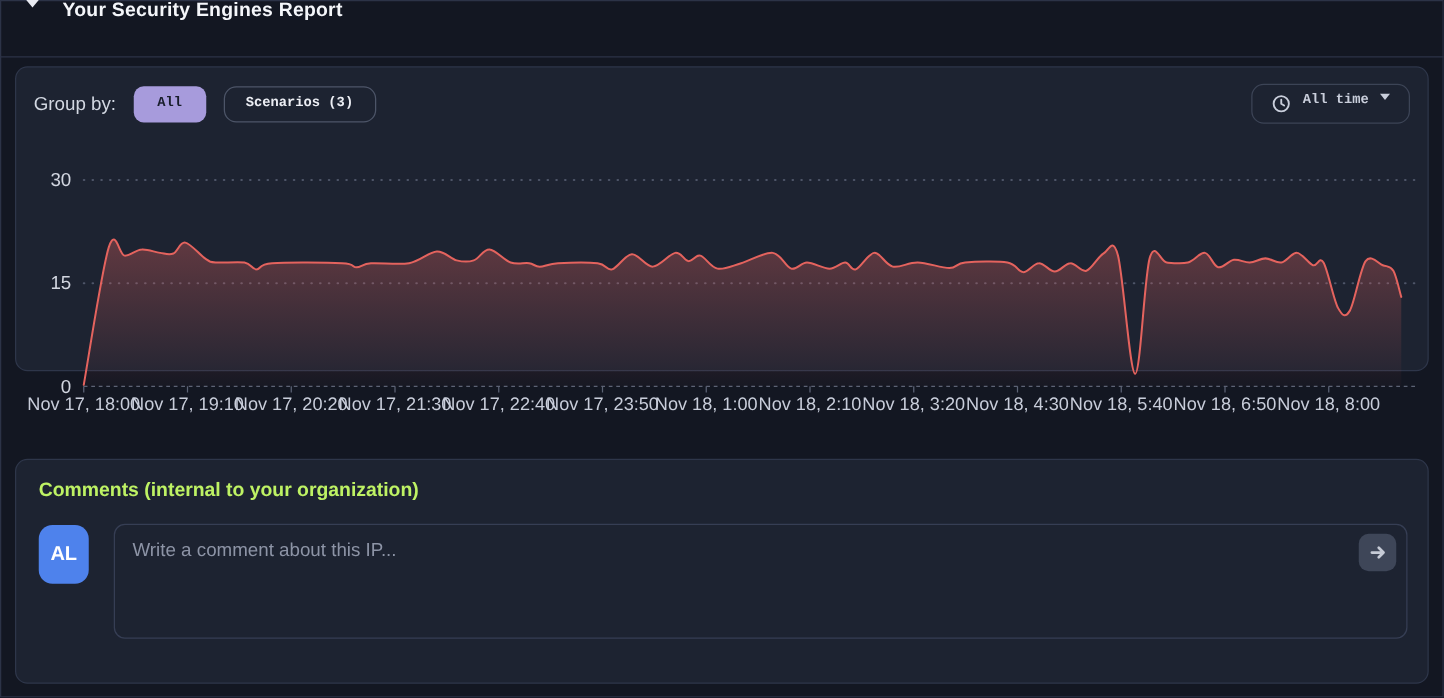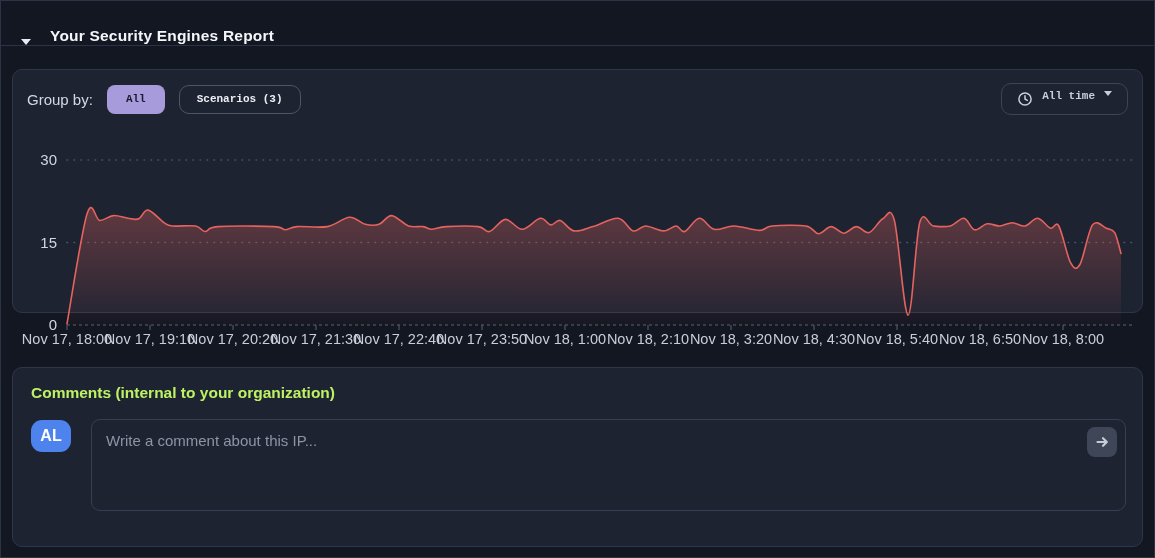--- a/index.html
+++ b/index.html
@@ -5,49 +5,49 @@
   html,body{margin:0;padding:0}
   body{
     width:1155px;height:558px;position:relative;overflow:hidden;
     background:#131722;color:#f2f4f8;
     font-family:"Liberation Sans",sans-serif;
   }
   .frame{position:absolute;inset:0;border:1px solid #2c3347;pointer-events:none;box-sizing:border-box}
 
   
   .hdr{position:absolute;top:0;left:0;right:0;height:46px;border-bottom:1px solid #2c3347;
-       display:flex;align-items:flex-end;padding:0 21px;box-sizing:border-box}
+       display:flex;align-items:flex-start;padding:0 21px;box-sizing:border-box}
   .hdr-caret{width:0;height:0;border-left:5px solid transparent;border-right:5px solid transparent;
        border-top:6px solid #e9ebf2;cursor:pointer}
   .hdr-title{margin-left:19px;font-size:15.5px;font-weight:700;letter-spacing:.2px;color:#f4f6fa}
 
   
   .panel{position:absolute;left:12px;width:1131px;background:#1d2331;border:1px solid #2e364a;
        border-radius:10px;box-sizing:border-box}
-  #chart-panel{top:69px;height:244px}
+  #chart-panel{top:53px;height:244px}
   #comments-panel{top:367px;height:180px}
 
   
   .toolbar{display:flex;align-items:center;gap:14px;padding:13px 14px 0 14px}
   .groupby-lbl{font-size:15px;color:#d3d8e2}
   .btn{font-family:Liberation Mono, monospace;font-size:11px;font-weight:700;cursor:pointer;line-height:1}
   .btn-active{background:#a79bdc;color:#181d2b;border:none;border-radius:8px;padding:9px 19px}
   .btn-outline{background:transparent;color:#eceef4;border:1px solid #4d5568;border-radius:10px;padding:8px 17px}
   .time-btn{margin-left:auto;display:flex;align-items:flex-start;gap:9px;background:transparent;color:#c9cedb;
        border:1px solid #3c4456;border-radius:10px;padding:7px 15px}
   .time-caret{width:0;height:0;border-left:4.5px solid transparent;border-right:4.5px solid transparent;
        border-top:5.5px solid #c9cedb}
 
   
   #chart-wrap{position:absolute;left:0;top:62px;width:1129px;height:232px}
   #chart-svg text{font-family:"Liberation Sans",sans-serif}
 
   
   .c-title{position:absolute;left:18px;top:16px;font-size:15.5px;font-weight:700;color:#bef264}
-  .avatar{position:absolute;left:18px;top:52px;width:40px;height:32px;border-radius:11px;background:#4e82ec;
+  .avatar{position:absolute;left:18px;top:52px;width:40px;height:47px;border-radius:11px;background:#4e82ec;
        display:flex;align-items:center;justify-content:center;font-weight:700;font-size:16px;color:#ffffff}
   .comment-input{position:absolute;left:78px;top:51px;width:1035px;height:92px;box-sizing:border-box;
        background:transparent;border:1px solid #363e54;border-radius:9px;padding:12px 52px 12px 14px;
        color:#e8eaf1;font-size:15px;font-family:inherit;resize:none;outline:none}
   .comment-input::placeholder{color:#8d94a6}
   .send-btn{position:absolute;left:1074px;top:59px;width:30px;height:30px;border-radius:8px;
        background:#3e4658;border:none;display:flex;align-items:center;justify-content:center;cursor:pointer}
   .note{position:absolute;left:78px;top:140px;font-size:13px;color:#b4bac8}
 </style>
 </head>

